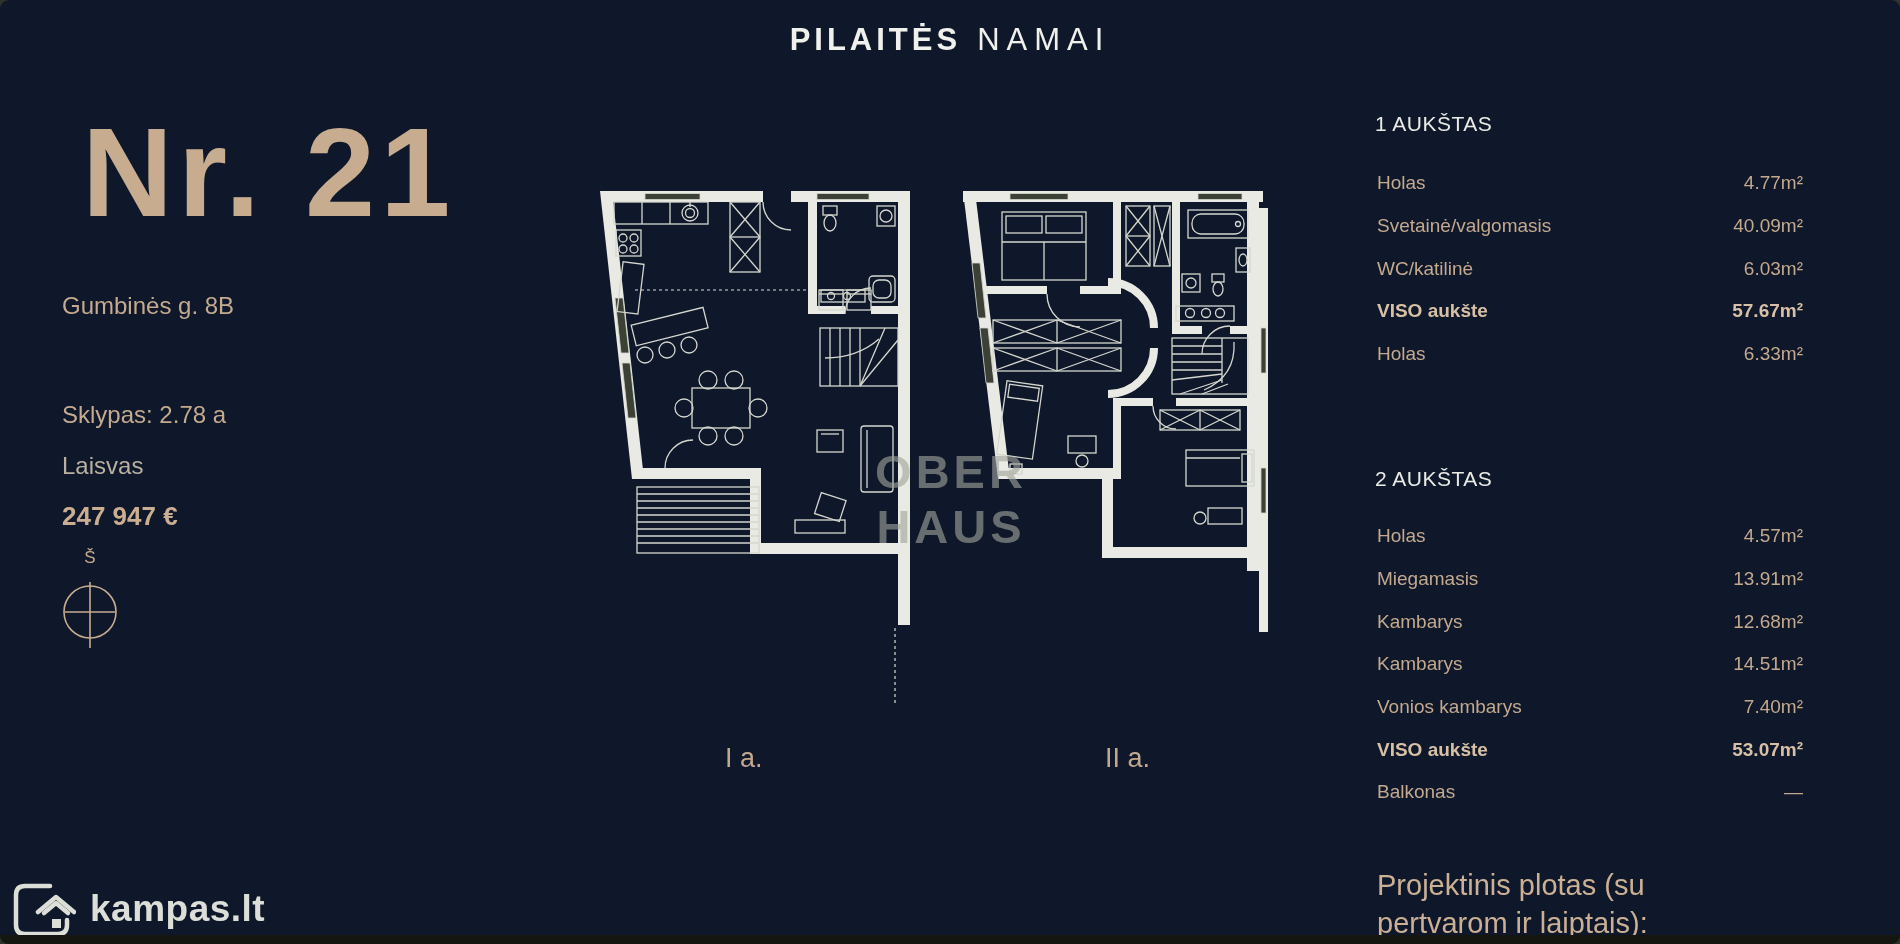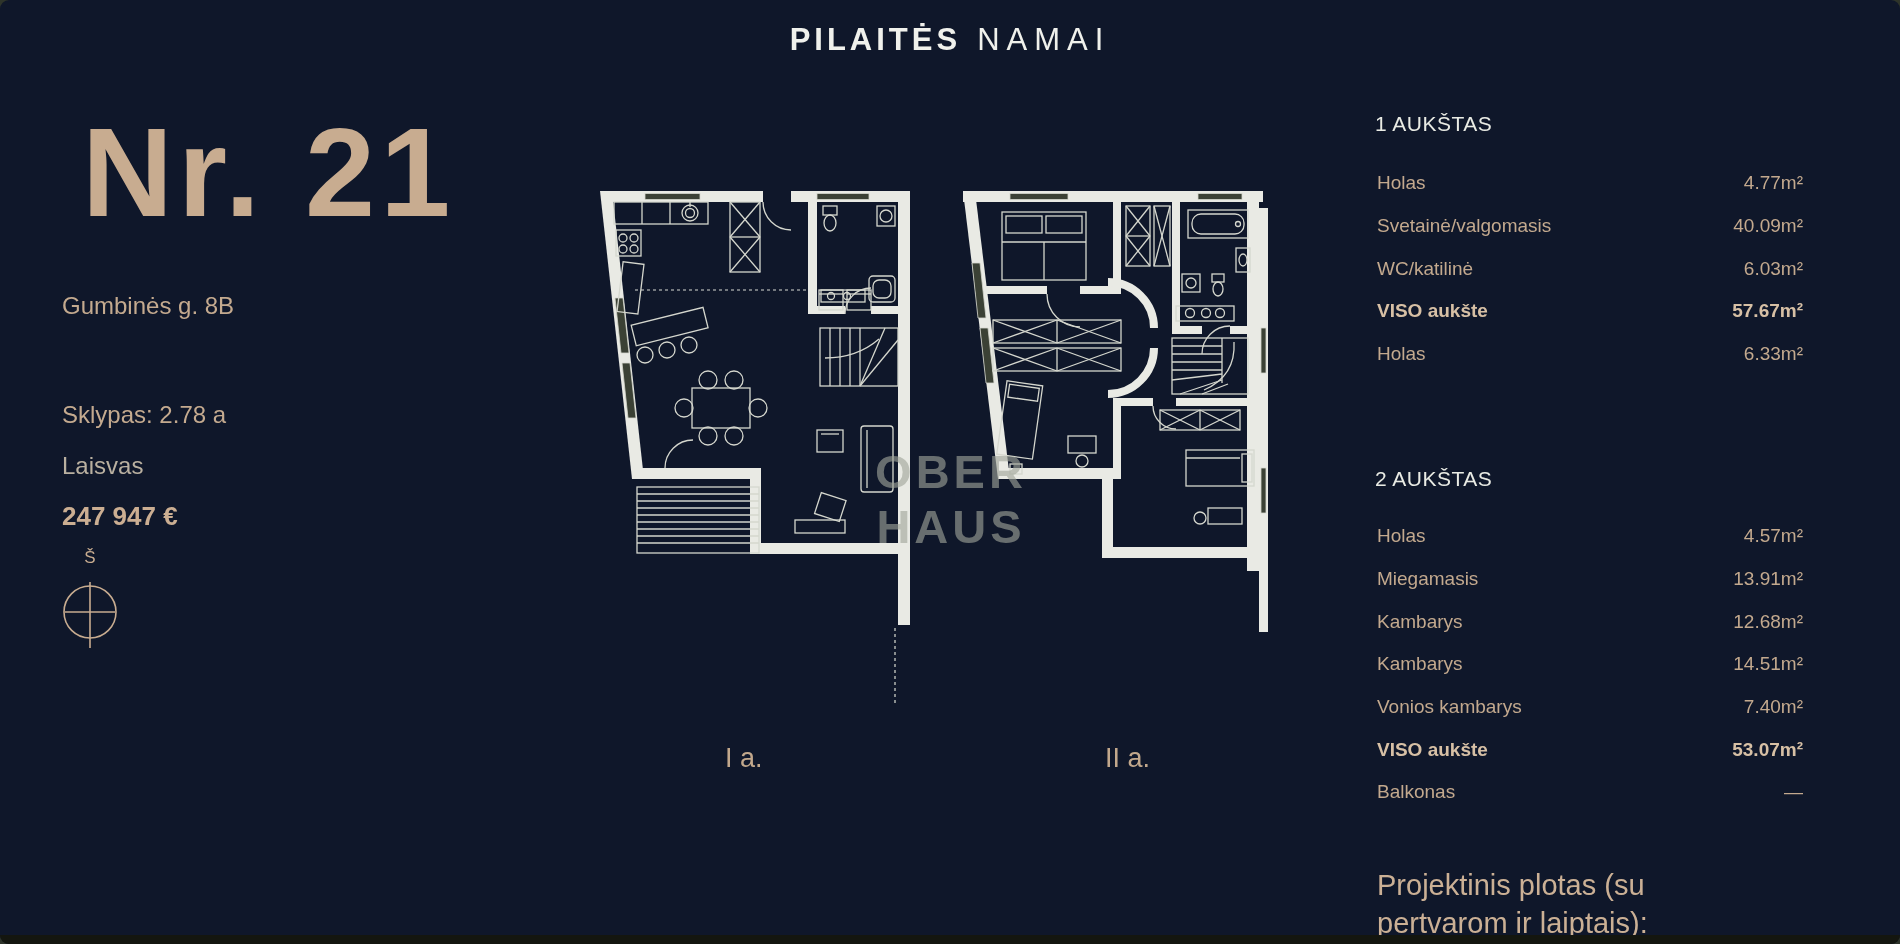--- a/index.html
+++ b/index.html
@@ -394,15 +394,26 @@
       <span>53.07m²</span>
     </div>
     <div class="row">
       <span>Balkonas</span>
       <span>—</span>
     </div>
   </div>
 
   <div class="summary">Projektinis plotas (su pertvarom ir laiptais): 110.74 m²</div>
 
+  <div class="site-logo">
+    <svg width="66" height="58" viewBox="0 0 66 58">
+      <g stroke="#dcded8" stroke-width="4.5" fill="none" stroke-linecap="round" stroke-linejoin="round">
+        <path d="M 40 6 H 15 Q 6 6 6 15 V 45 Q 6 54 15 54 H 48 Q 57 54 57 45 V 40"></path>
+        <path d="M 28 32 L 46 17 L 64 32"></path>
+        <path d="M 34 33 L 46 23 L 58 33"></path>
+      </g>
+      <rect x="42" y="39" width="9" height="9" fill="#dcded8"></rect>
+    </svg>
+    <span class="site-logo-text">kampas.lt</span>
+  </div>
 
   <div class="bottom-strip"></div>
 </div>
 
 </body></html>

